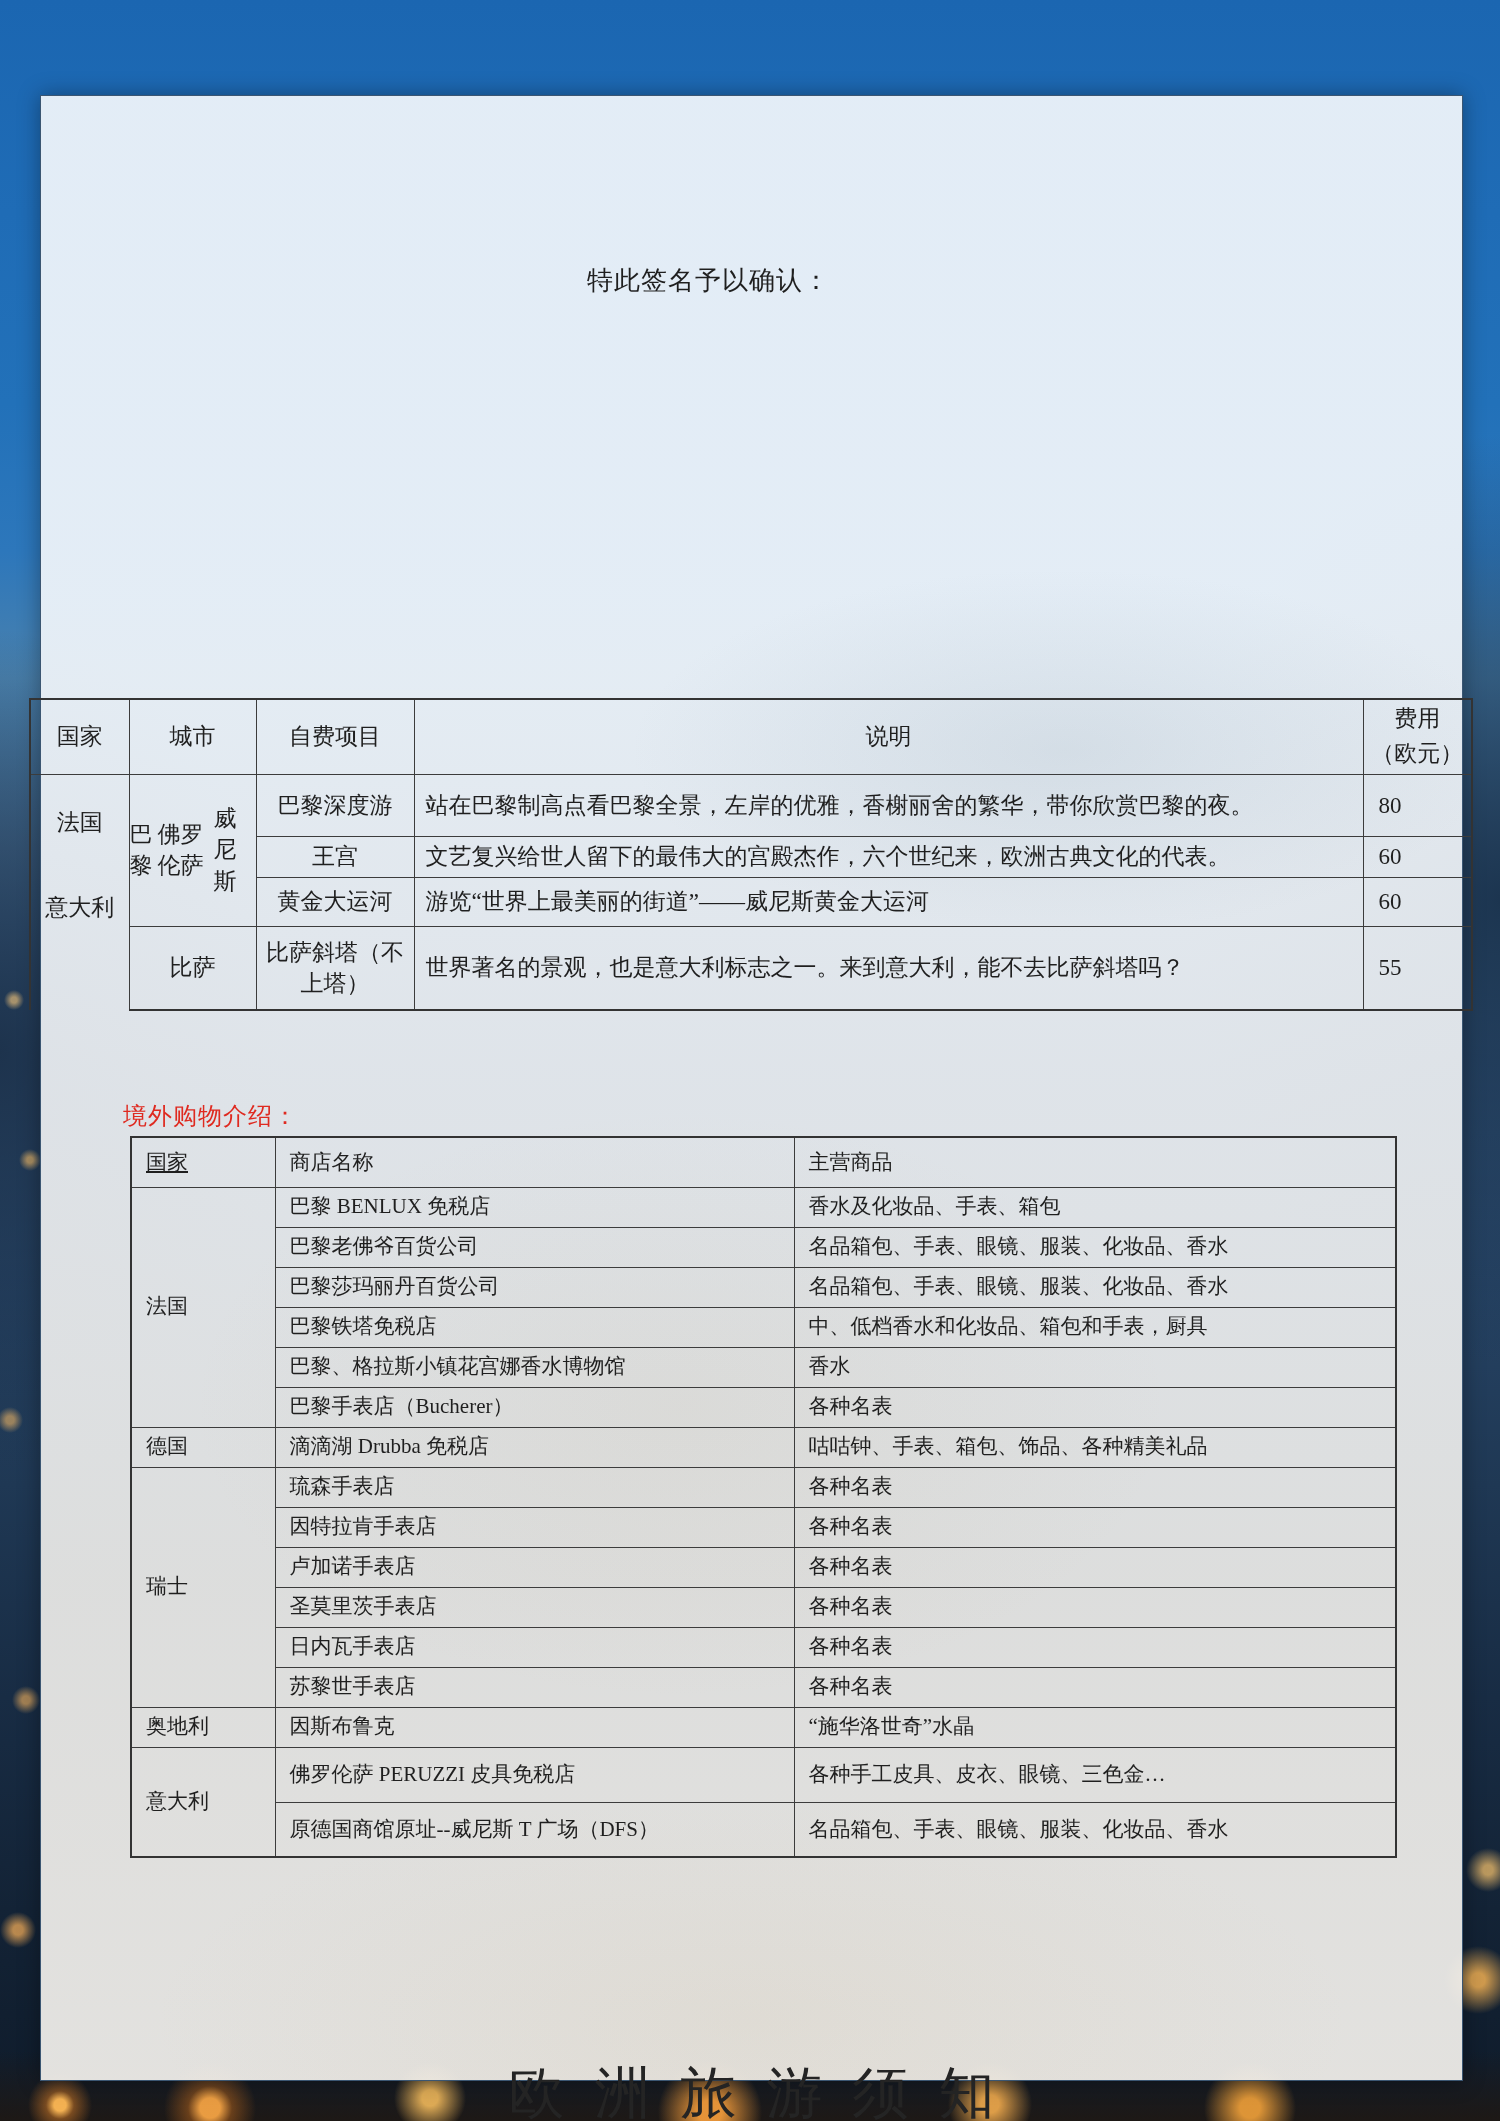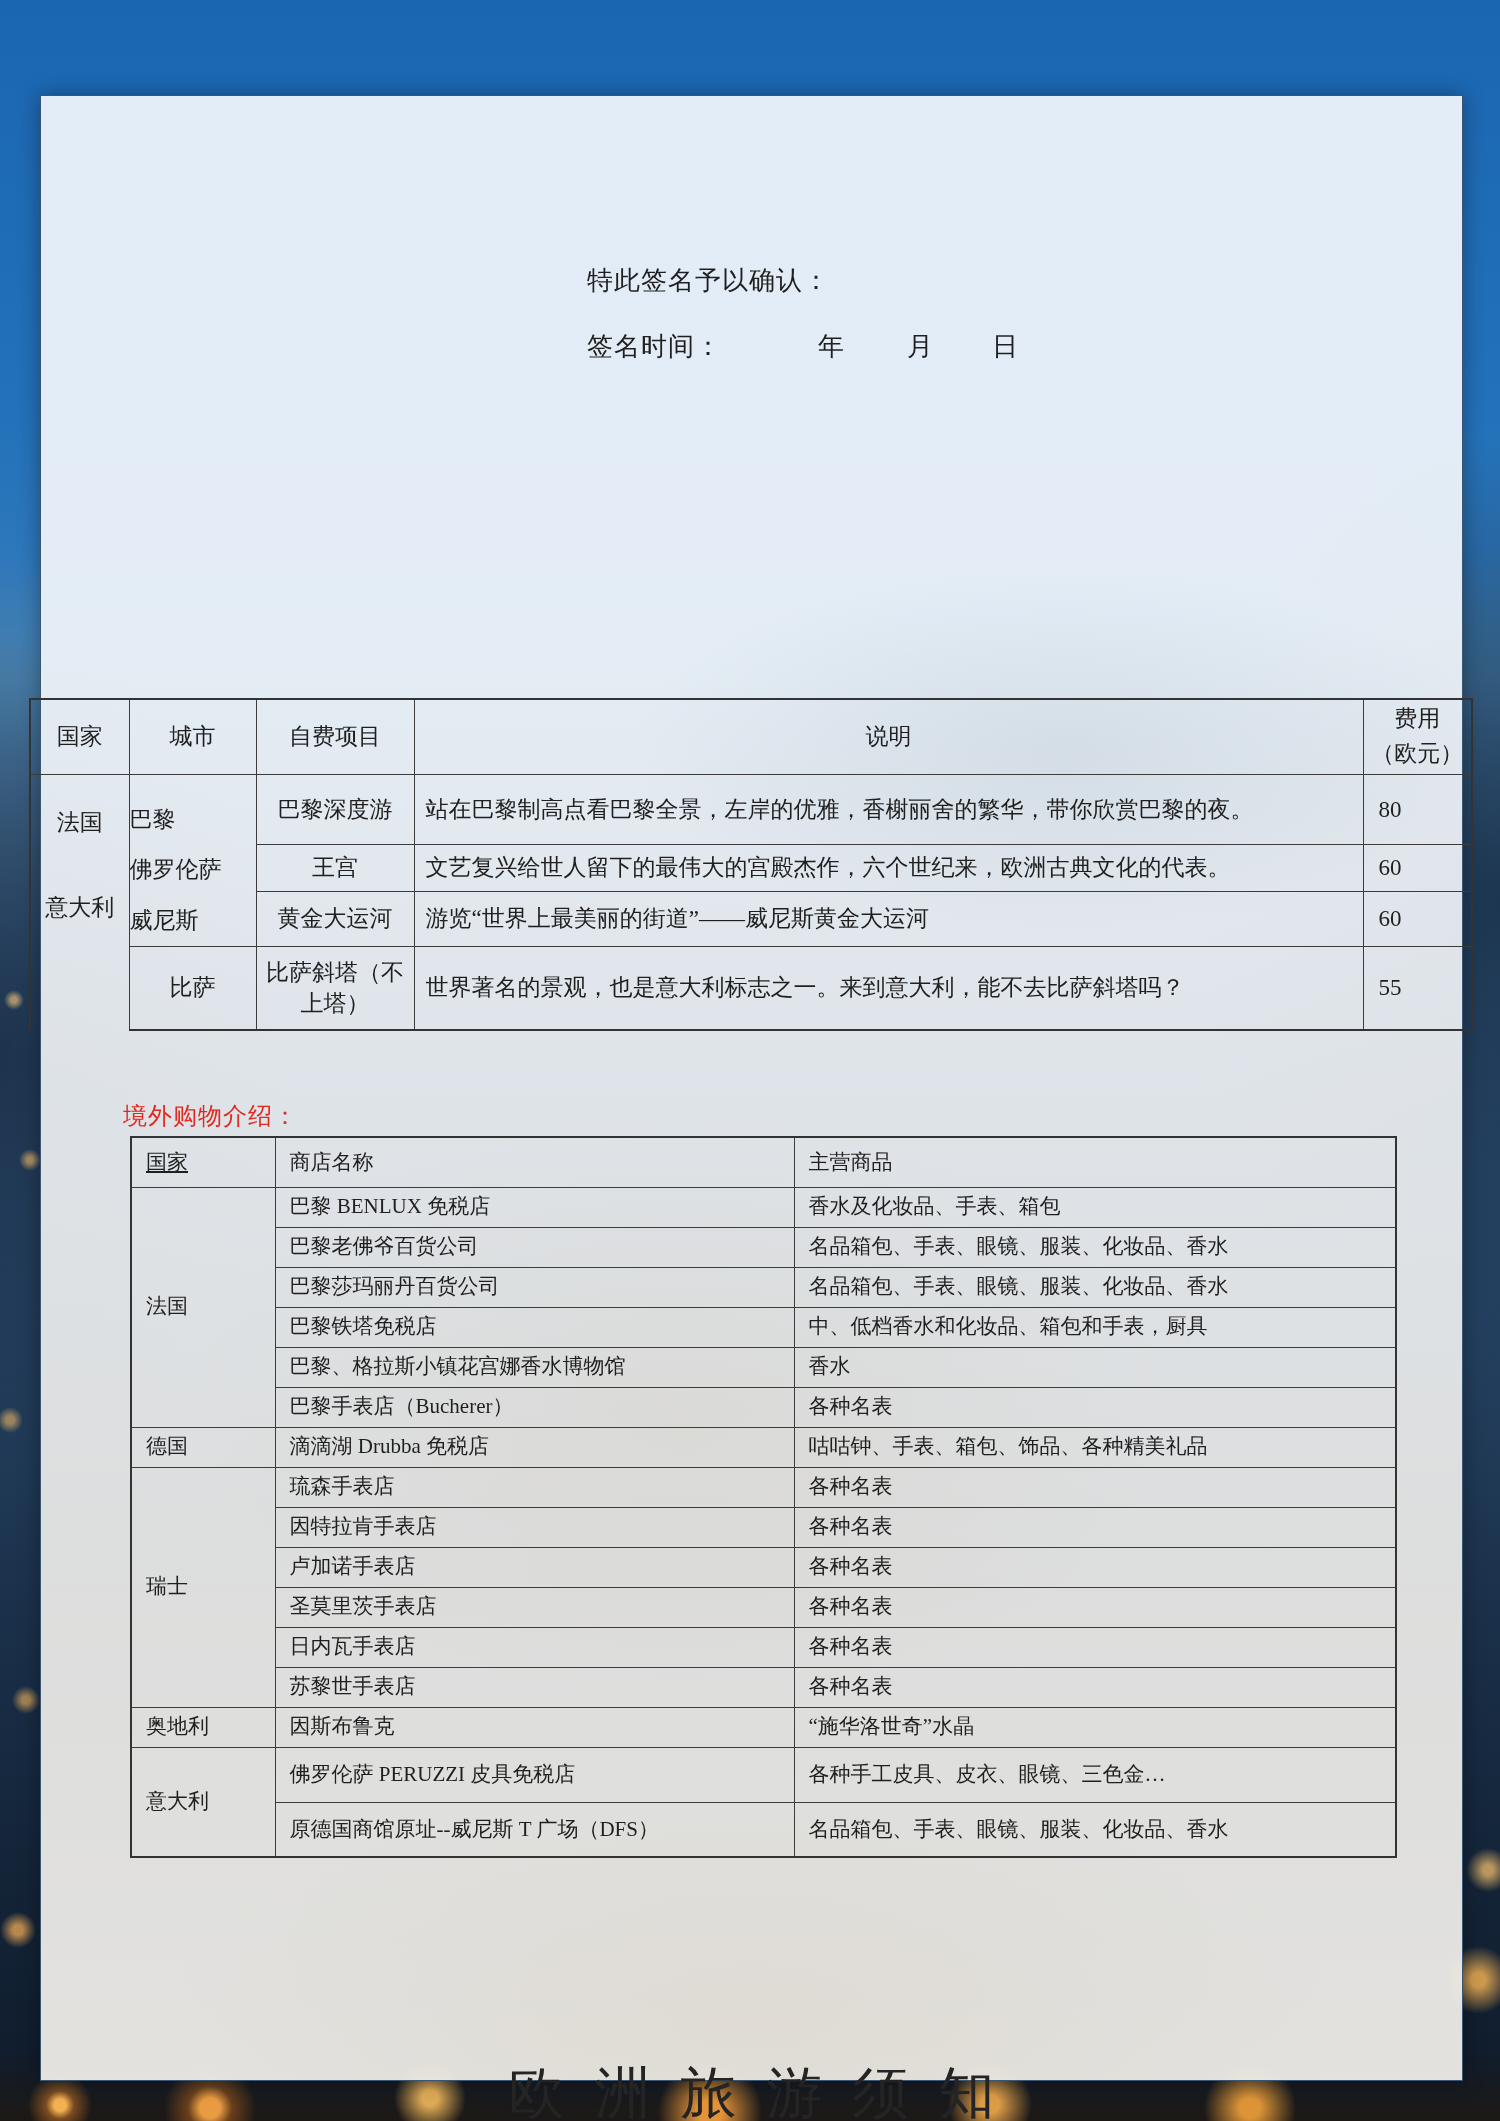--- a/index.html
+++ b/index.html
@@ -54,44 +54,41 @@
   .t1 .r1{height:58px;}.t1 .r2{height:39px;}.t1 .r3{height:45px;}.t1 .r4{height:84px;}
   .t1 th{text-align:center;}
   .t1 .cell-center{text-align:center;padding:0 4px;}
   .t1 .desc{text-align:left;padding:0 8px 0 11px;}
   .t1 .fee{text-align:left;padding-left:15px;}
   .t1 .fee-head{text-align:center;line-height:1.5;}
   .t1 .country-cell{position:relative;border-bottom-style:hidden;}
   .t1 .country-cell span{position:absolute;left:0;width:100%;text-align:center;}
   .t1 .country-cell .c1{top:32px;} .t1 .country-cell .c2{top:117px;}
   .t1 .city-merged{padding:0;}
-  .t1 .city-merged .stack{height:151px;display:flex;flex-direction:column;
-    justify-content:space-around;margin-top:20px;}
+  .t1 .city-merged .stack{height:151px;display:flex;flex-direction:row;
+    justify-content:space-around;align-items:center;}
   
   .t2{position:absolute;left:89px;top:1040px;width:1265px;font-size:21px;border:2px solid #333;}
   .t2 th,.t2 td{border:1px solid #3c3c3c;font-weight:normal;text-align:left;
     padding:0 8px 0 14px;line-height:1.3;overflow:hidden;}
   .t2 thead tr{height:50px;}
   .t2 tbody tr{height:40px;}
   .t2 tbody tr.tall{height:55px;}
   .t2 .u{text-decoration:underline;}
 </style>
 </head>
 <body>
 
 <div class="canvas">
   <div class="bg"></div>
 
   <div class="paper">
 
     <div class="sig-confirm">特此签名予以确认：</div>
 
-    <div class="sig-time">
-      <span>签名时间：</span><span class="y">年</span><span class="m">月</span><span class="d">日</span>
-    </div>
 
 
     <table class="t1">
       <colgroup>
           <col style="width:99px">
           <col style="width:127px">
           <col style="width:158px">
           <col style="width:949px">
           <col style="width:109px">
         </colgroup>

